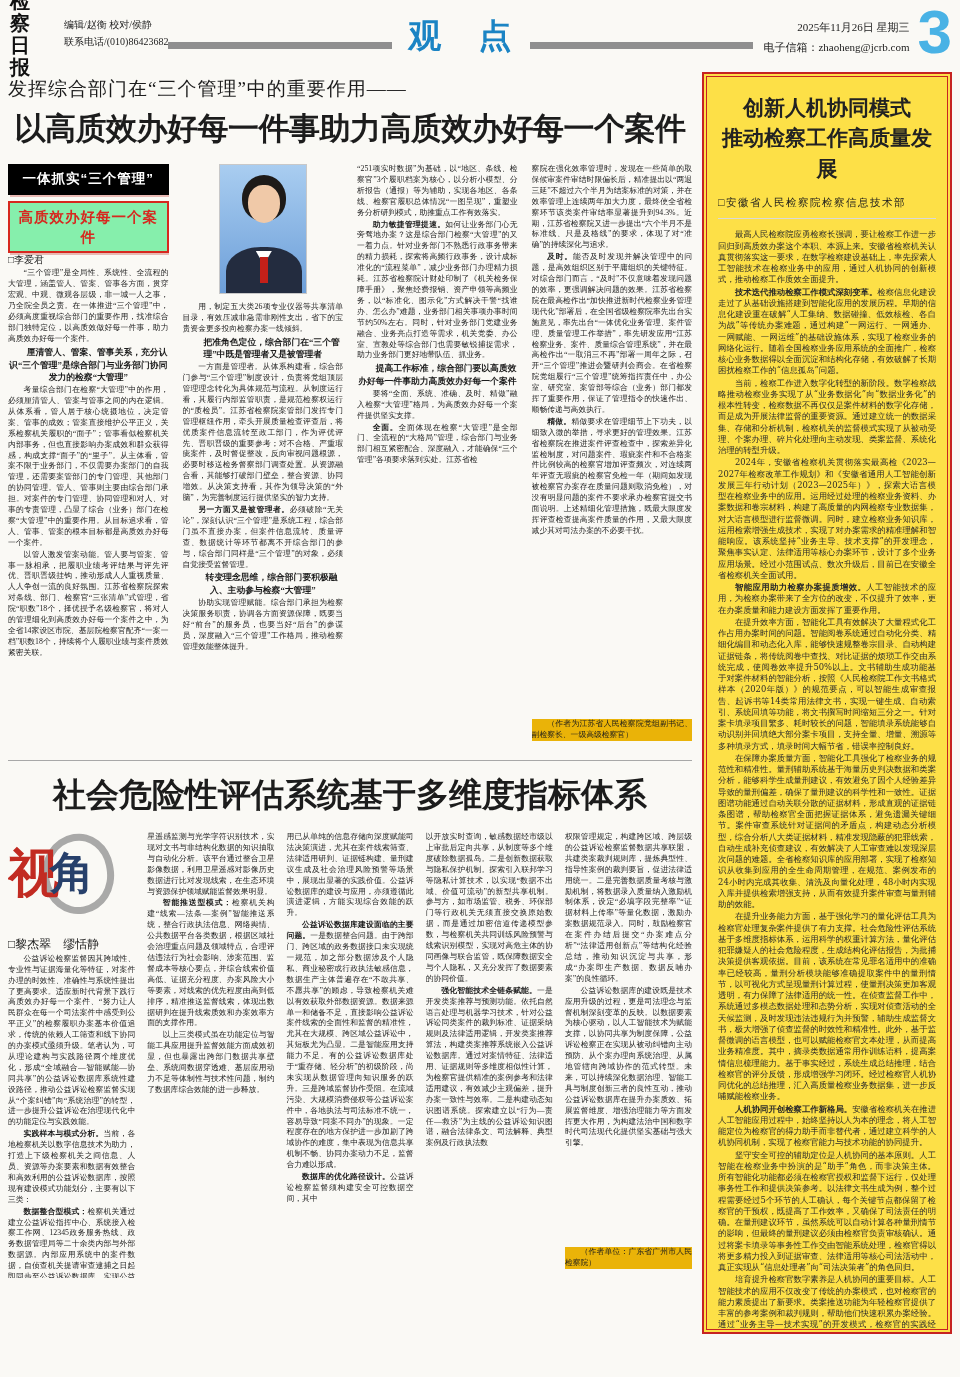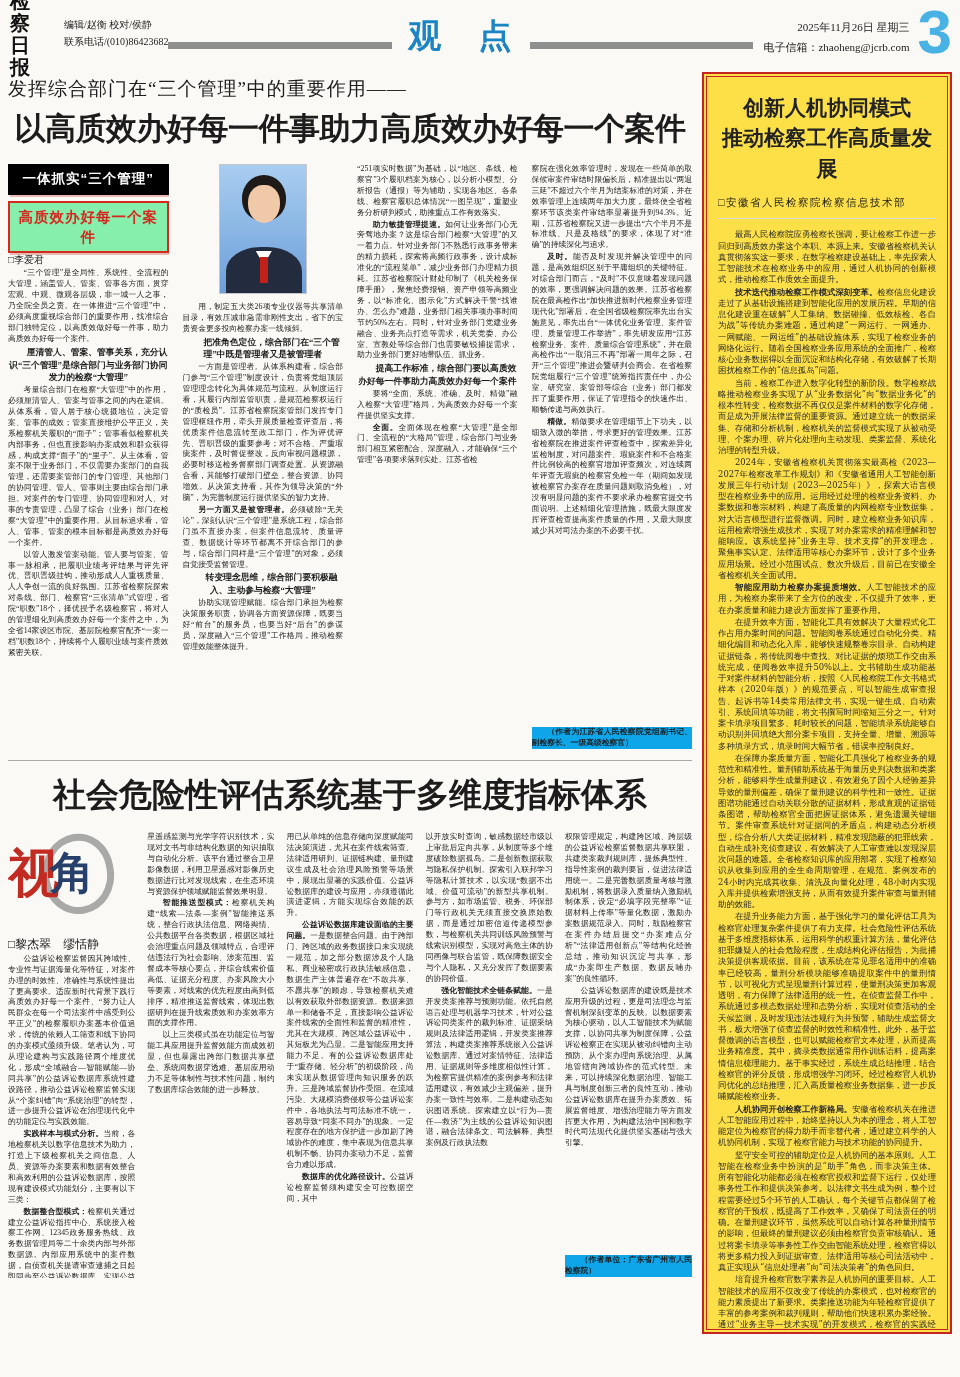--- a/index.html
+++ b/index.html
@@ -60,21 +60,21 @@
   .photo {
     width:88px; height:130px; margin:0 auto 8px;
     background:linear-gradient(180deg,#a9cdf0 0%,#6d9fd9 100%);
     position:relative; overflow:hidden; border:1px solid #c8c8c8;
   }
   .ph-hair { position:absolute; left:22px; top:10px; width:44px; height:46px; background:#1d1a18; border-radius:50% 50% 46% 46%; }
   .ph-face { position:absolute; left:28px; top:20px; width:32px; height:38px; background:#f0c9a8; border-radius:46% 46% 50% 50%; }
   .ph-body { position:absolute; left:6px; bottom:-6px; width:76px; height:52px; background:#232c3f; border-radius:46% 46% 0 0; }
   .ph-collar { position:absolute; left:36px; bottom:28px; width:16px; height:14px; background:#fff; clip-path:polygon(50% 100%,0 0,100% 0); }
   .ph-tie { position:absolute; left:40px; bottom:10px; width:8px; height:26px; background:#c32019; }
-  .author-line { position:absolute; bottom:0; left:0; right:0; font-weight:bold; background:#0ea5e9; text-indent:2em; }
+  .author-line { position:absolute; bottom:8px; left:0; right:0; font-weight:normal; background:#eab308; text-indent:2em; }
 
   .rule { border-top:1px solid #a8a8a8; margin:10px 0 2px; }
 
   
   .bheadline { text-align:center; font-size:33px; font-weight:900; margin:12px 0 14px; white-space:nowrap; }
   .bcols { display:flex; gap:12px; height:446px; overflow:hidden; }
   .bcol { flex:1; font-size:7.8px; line-height:1.4; text-align:justify; overflow:hidden; position:relative; }
   .vlogo { width:108px; height:96px; position:relative; margin:2px 0 6px; }
   .vlogo-circle {
     position:absolute; right:2px; top:0; width:72px; height:80px;

